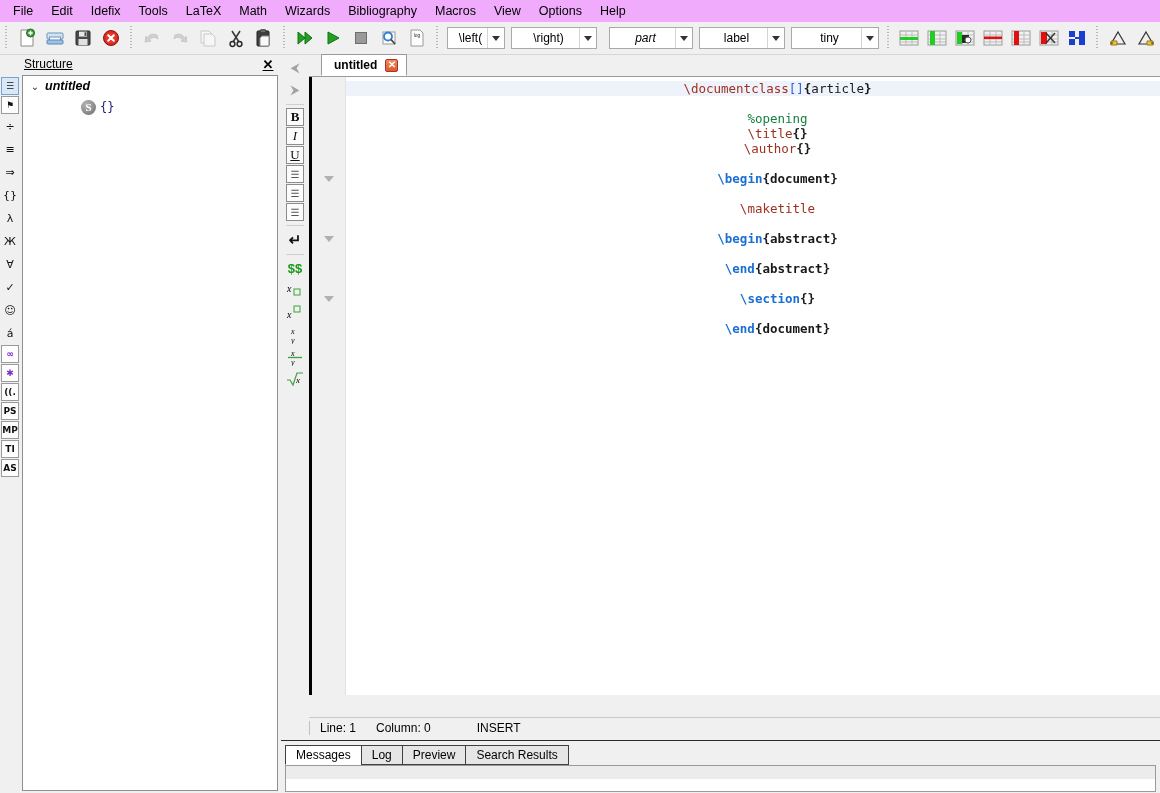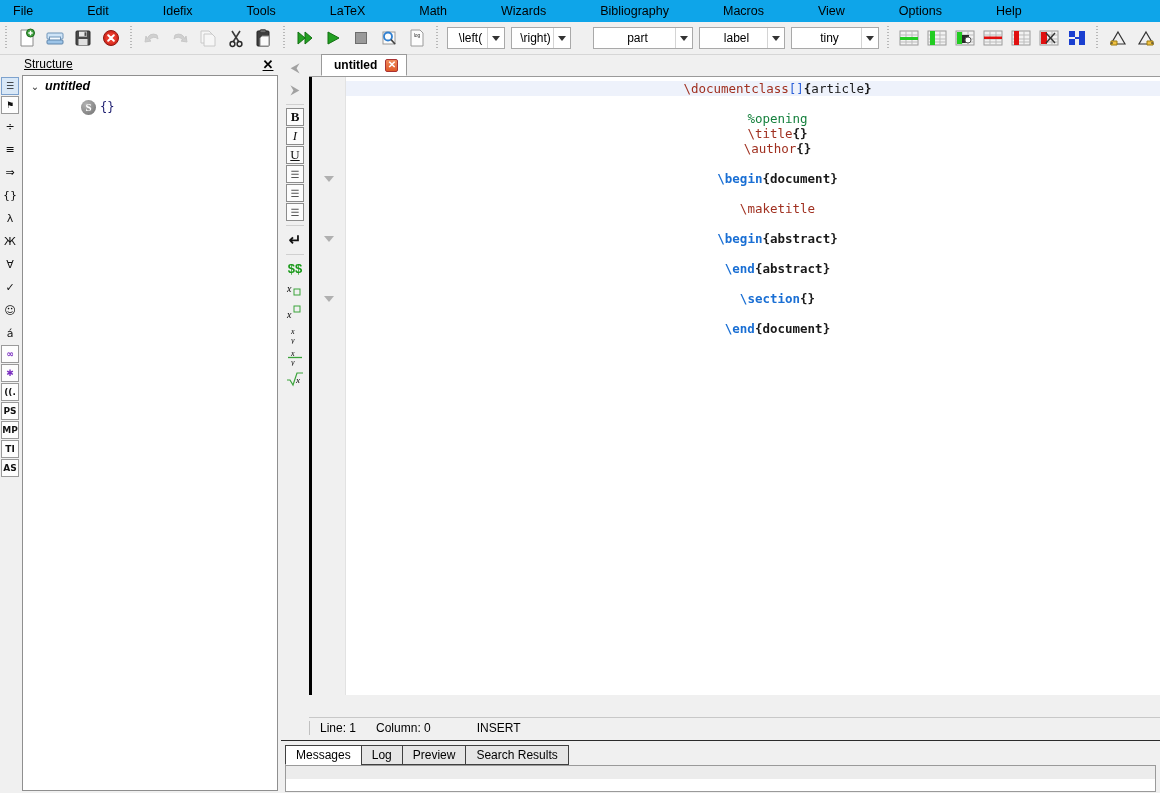--- a/index.html
+++ b/index.html
@@ -10,24 +10,23 @@
     background: #f0f0f0;
     font-family: "Liberation Sans", sans-serif;
     font-size: 12px;
     color: #000;
   }
   #app { position: relative; width: 1160px; height: 793px; background: #f0f0f0; }
 
   
   #menubar {
     position: absolute; left: 0; top: 0; width: 1160px; height: 22px;
-    background: #0ea5e9;
+    background: #f0abfc;
     display: flex; align-items: center;
     padding-left: 4px;
-    gap: 36px;
   }
   .menu-item {
     padding: 2px 9px; font-size: 12.5px; color: #000; line-height: 16px;
     white-space: nowrap; cursor: default;
   }
 
   
   #toolbar {
     position: absolute; left: 0; top: 22px; width: 1160px; height: 33px;
     background: #f0f0f0;
@@ -57,25 +56,25 @@
   .combo .ctext { flex: 1 1 auto; text-align: center; color: #000; overflow: hidden; white-space: nowrap;}
   .combo .carrow {
     width: 17px; height: 20px; display:flex; align-items:center; justify-content:center;
     border-left: 1px solid #d4d4d4;
   }
   .combo .carrow::after {
     content: ""; width: 0; height: 0;
     border-left: 4px solid transparent; border-right: 4px solid transparent;
     border-top: 5px solid #333;
   }
-  .combo-part  { width: 100px; }
+  .combo-part  { width: 84px; font-style: italic; }
   .combo-label { width: 86px; }
   .combo-tiny  { width: 88px; }
   .combo-left  { width: 58px; }
-  .combo-right { width: 60px; }
+  .combo-right { width: 86px; }
 
   
   #symbolbar {
     position: absolute; left: 0; top: 55px; width: 20px; height: 738px;
     background: #f0f0f0;
     display: flex; flex-direction: column; align-items: center;
     padding-top: 22px;
   }
   .sym-btn {
     width: 18px; height: 22px; margin-bottom: 1px;

